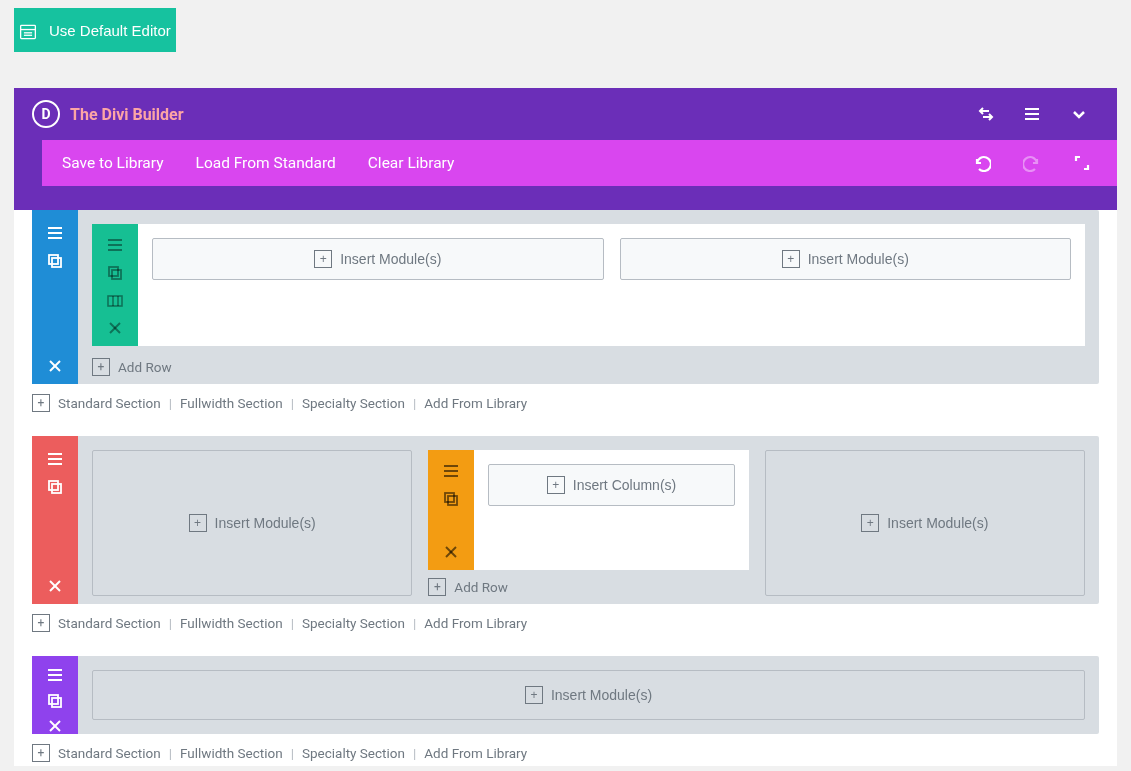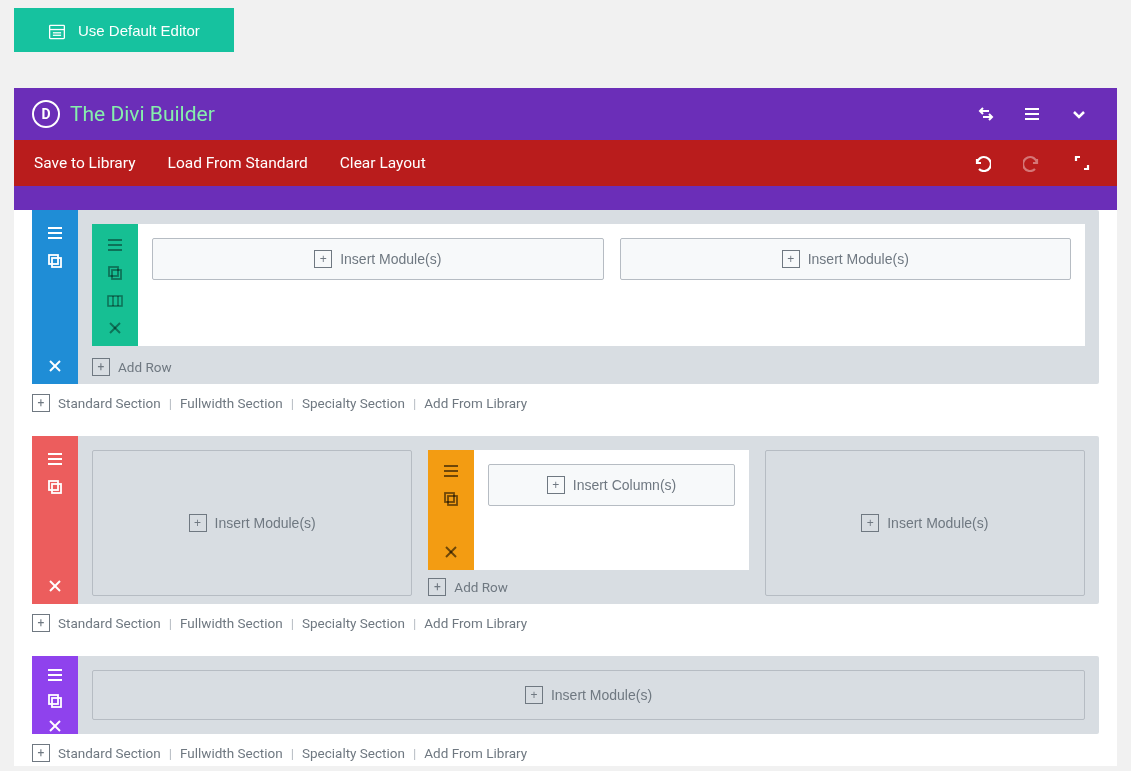--- a/index.html
+++ b/index.html
@@ -1,26 +1,26 @@
 <!DOCTYPE html>
 <html><head>
 <meta charset="utf-8">
 <style>
 * { box-sizing: border-box; margin: 0; padding: 0; }
 body { font-family: -apple-system, BlinkMacSystemFont, "Segoe UI", Roboto, Arial, sans-serif; background: #f1f1f1; padding: 8px 14px; color: #444; }
 
-.default-editor-btn { display: inline-flex; align-items: center; gap: 12px; background: #16c29f; color: #fff; border: none; padding: 0 34px; height: 44px; font-size: 15px; cursor: pointer; }
+.default-editor-btn { display: inline-flex; align-items: center; gap: 12px; background: #16c29f; color: #fff; border: none; padding: 0 5px; height: 44px; font-size: 15px; cursor: pointer; }
 
 .builder-panel { background: #6b2eb8; border-radius: 4px 4px 0 0; margin-top: 36px; }
 .panel-header { display: flex; align-items: center; padding: 12px 18px; background: #6b2eb8; }
-.panel-title { color: #86efac; font-size: 21px; font-weight: 400; flex: 1; }
+.panel-title { color: #fca5a5; font-size: 16px; font-weight: 700; flex: 1; }
 .logo-circle { width: 28px; height: 28px; border: 2px solid #fff; border-radius: 50%; display: inline-flex; align-items: center; justify-content: center; color: #fff; font-weight: 700; font-size: 14px; margin-right: 10px; }
 .header-icons { display: flex; gap: 28px; align-items: center; padding-right: 10px; }
 
-.panel-toolbar { background: #b91c1c; padding: 14px 20px; display: flex; align-items: center; }
+.panel-toolbar { background: #d946ef; padding: 14px 20px; display: flex; align-items: center; margin-left: 28px; }
 .toolbar-link { color: #fff; font-size: 15.5px; margin-right: 32px; cursor: pointer; }
 .toolbar-actions { margin-left: auto; display: flex; gap: 32px; padding-right: 6px; }
 
 .builder-body { background: #fff; padding: 0 0 4px 0; }
 
 .section-wrap { margin: 24px 18px 0 18px; }
 .section { display: flex; border-radius: 2px; }
 .section-tab { width: 46px; display: flex; flex-direction: column; align-items: center; padding-top: 14px; gap: 10px; }
 .section-tab-bottom { margin-top: auto; padding-bottom: 10px; }
 .section-content { flex: 1; background: #d8dde2; padding: 14px 14px 8px 14px; border-radius: 0 2px 2px 0; display: flex; flex-direction: column; }
@@ -99,21 +99,21 @@
         <svg width="20" height="20" viewBox="0 0 20 20" fill="none" stroke="currentColor" stroke-width="2.5">
             <path d="M5 8l5 5 5-5"></path>
           </svg>
       </span>
     </div>
   </div>
 
   <div class="panel-toolbar">
     <span class="toolbar-link">Save to Library</span>
     <span class="toolbar-link">Load From Standard</span>
-    <span class="toolbar-link">Clear Layout</span>
+    <span class="toolbar-link">Clear Library</span>
     <div class="toolbar-actions">
       <span class="white">
         <svg width="18" height="18" viewBox="0 0 18 18" fill="none" stroke="currentColor" stroke-width="2.2">
             <path d="M4 5v4h4M4 9a7 7 0 1 1 2 6"></path>
           </svg>
       </span>
       <span class="faded">
         <svg width="18" height="18" viewBox="0 0 18 18" fill="none" stroke="currentColor" stroke-width="2.2">
             <path d="M14 5v4h-4M14 9a7 7 0 1 0-2 6"></path>
           </svg>

